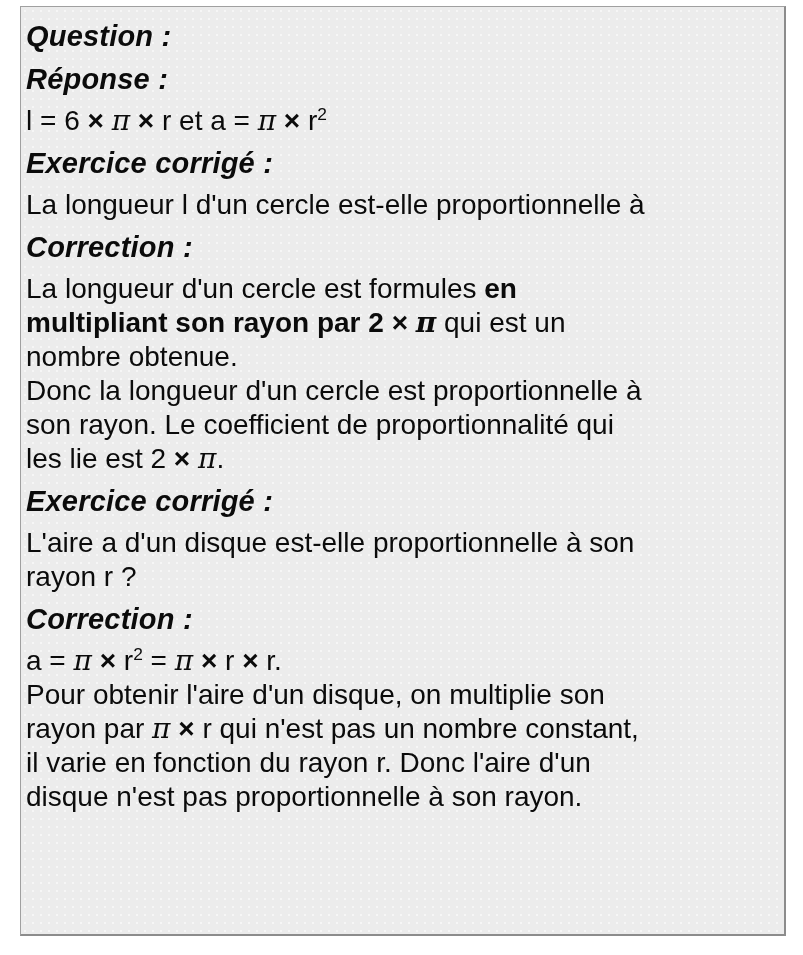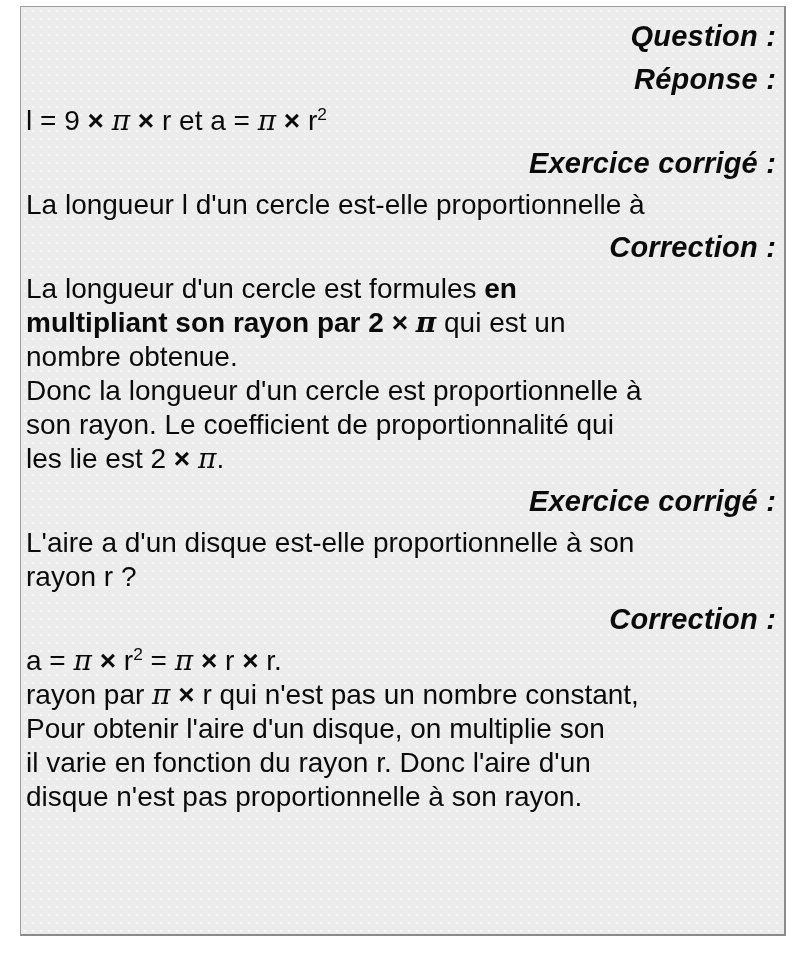--- a/index.html
+++ b/index.html
@@ -32,21 +32,20 @@
     padding: 4px 8px 8px 5px;
     overflow: hidden;
   }
   .heading {
     font-weight: bold;
     font-style: italic;
     font-size: 29px;
     line-height: 36px;
     margin: 7px 0;
     letter-spacing: 0.2px;
-    text-align: right;
   }
   .para {
     font-size: 28px;
     line-height: 34px;
     margin: 0;
   }
   .line {
     display: block;
     white-space: pre-wrap;
   }
@@ -58,21 +57,21 @@
 </style>
 </head>
 <body>
 
 <div class="page">
   <div class="card">
     <div>
         <div class="heading">Question :</div>
         <div class="heading">Réponse :</div>
         <div class="para">
-          <div class="line"><span>l = 9 </span><span class="x">×</span><span> </span><span class="pi">π</span><span> </span><span class="x">×</span><span> r et a = </span><span class="pi">π</span><span> </span><span class="x">×</span><span> r</span><sup>2</sup></div>
+          <div class="line"><span>l = 6 </span><span class="x">×</span><span> </span><span class="pi">π</span><span> </span><span class="x">×</span><span> r et a = </span><span class="pi">π</span><span> </span><span class="x">×</span><span> r</span><sup>2</sup></div>
         </div>
         <div class="heading">Exercice corrigé :</div>
         <div class="para">
           <div class="line"><span>La longueur l d'un cercle est-elle proportionnelle à</span></div>
         </div>
         <div class="heading">Correction :</div>
         <div class="para">
           <div class="line"><span>La longueur d'un cercle est formules </span><span class="b">en</span></div>
           <div class="line"><span class="b">multipliant son rayon par 2 </span><span class="x">×</span><span class="b"> </span><span class="bpi">π</span><span> qui est un</span></div>
           <div class="line"><span>nombre obtenue.</span></div>
@@ -81,20 +80,20 @@
           <div class="line"><span>les lie est 2 </span><span class="x">×</span><span> </span><span class="pi">π</span><span>.</span></div>
         </div>
         <div class="heading">Exercice corrigé :</div>
         <div class="para">
           <div class="line"><span>L'aire a d'un disque est-elle proportionnelle à son</span></div>
           <div class="line"><span>rayon r ?</span></div>
         </div>
         <div class="heading">Correction :</div>
         <div class="para">
           <div class="line"><span>a = </span><span class="pi">π</span><span> </span><span class="x">×</span><span> r</span><sup>2</sup><span> = </span><span class="pi">π</span><span> </span><span class="x">×</span><span> r </span><span class="x">×</span><span> r.</span></div>
+          <div class="line"><span>Pour obtenir l'aire d'un disque, on multiplie son</span></div>
           <div class="line"><span>rayon par </span><span class="pi">π</span><span> </span><span class="x">×</span><span> r qui n'est pas un nombre constant,</span></div>
-          <div class="line"><span>Pour obtenir l'aire d'un disque, on multiplie son</span></div>
           <div class="line"><span>il varie en fonction du rayon r. Donc l'aire d'un</span></div>
           <div class="line"><span>disque n'est pas proportionnelle à son rayon.</span></div>
         </div>
       </div>
   </div>
 </div>
 
 </body></html>

